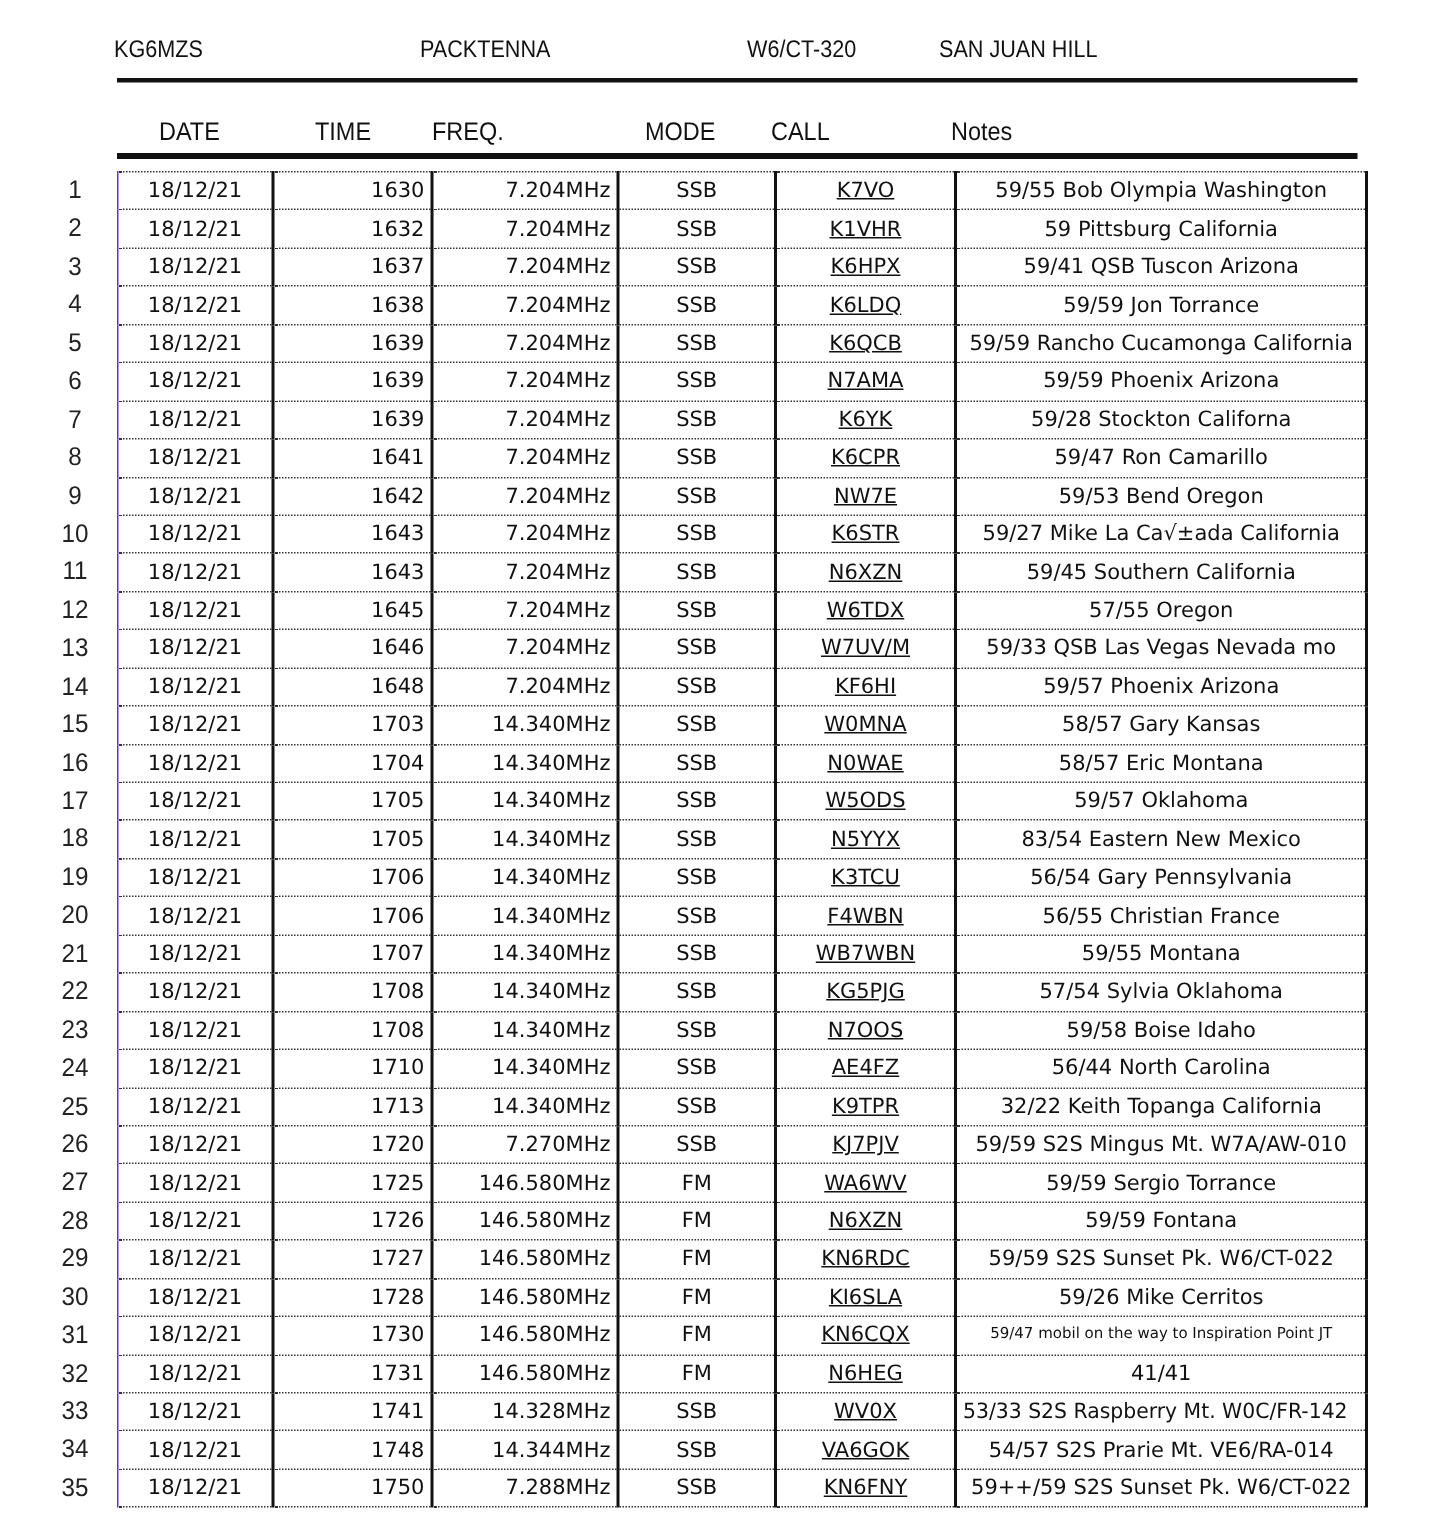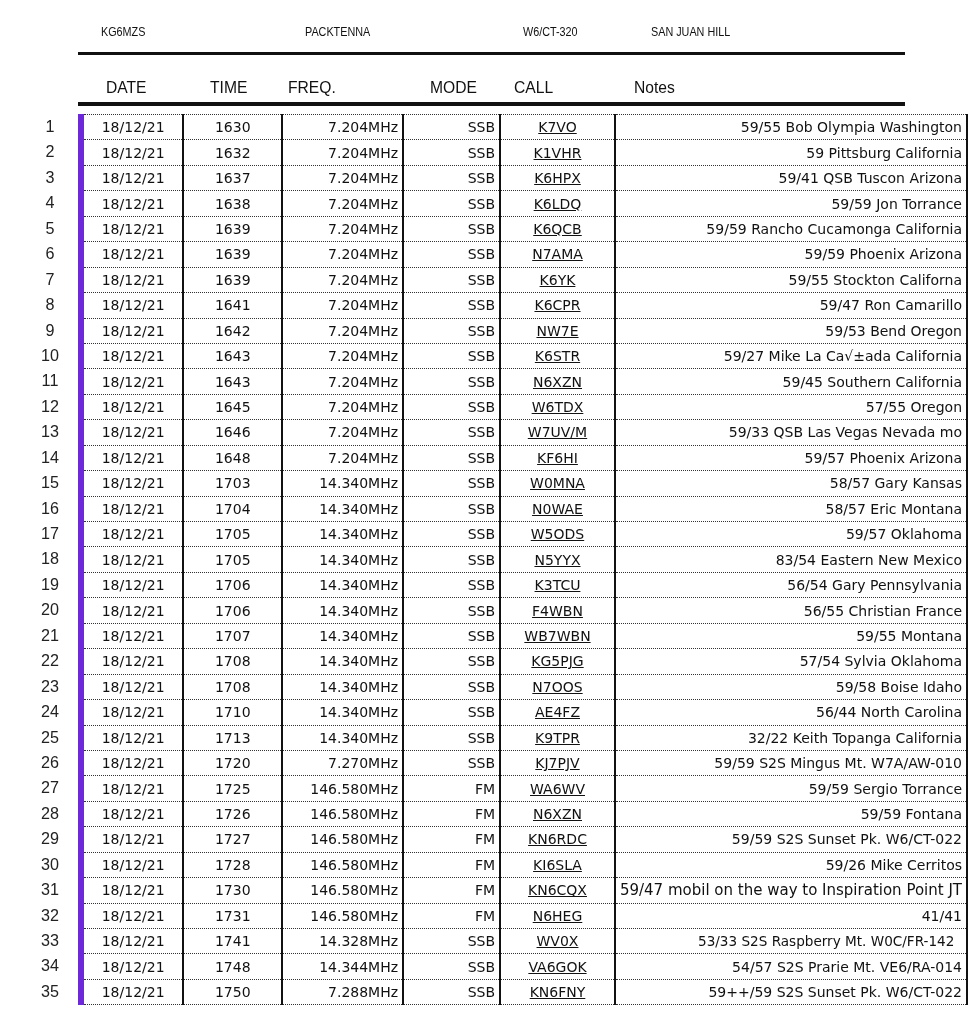--- a/index.html
+++ b/index.html
@@ -1,34 +1,34 @@
 <!DOCTYPE html>
 <html><head>
   <meta charset="utf-8">
   <style>
     html, body { margin:0; padding:0; background:#ffffff; }
     body { width:968px; height:1024px; position:relative; overflow:hidden; color:#111; font-family:"Liberation Sans", sans-serif; }
-    .header { position:absolute; top:22px; left:95px; width:827px; height:30px; font-size:12px; }
+    .header { position:absolute; top:22px; left:70px; width:827px; height:30px; font-size:16px; }
     .header span { position:absolute; top:3px; letter-spacing:0; transform:scaleX(0.9); transform-origin:left; }
     .rule1 { position:absolute; top:52px; left:78px; width:827px; height:3px; background:#111; }
     .colhead { position:absolute; top:78px; left:78px; width:827px; height:24px; font-size:17px;text-decoration:underline; }
     .colhead span { position:absolute; transform:scaleX(0.92); transform-origin:left; }
     .rule2 { position:absolute; top:102px; left:78px; width:827px; height:4px; background:#111; }
     .rownums { position:absolute; top:114px; left:30px; width:40px; }
     .rownum { height:25.45px; line-height:25.45px; text-align:center; font-size:17px; color:#222; transform:scaleX(0.95); }
     table.log { position:absolute; top:114px; left:78px; border-collapse:collapse; font-family:"DejaVu Sans", sans-serif; font-size:14px; table-layout:fixed; }
     table.log td { height:24.45px; padding:0 4px; border-bottom:1px dotted #333; white-space:nowrap; overflow:hidden; line-height:24px; }
     table.log tr:first-child td { border-top:1px dotted #333; }
-    td.c-date { width:94px; text-align:center; border-left:6px solid #6d28d9; }
-    td.c-time { width:96px; text-align:center; border-left:2px solid #111; }
+    td.c-date { width:94px; text-align:center; border-left:1px solid #6d28d9; }
+    td.c-time { width:96px; text-align:right; border-left:2px solid #111; }
     td.c-freq { width:114px; text-align:right; border-left:2px solid #111;margin-top:28px; }
-    td.c-mode { width:95px; text-align:right; border-left:2px solid #111; }
+    td.c-mode { width:95px; text-align:center; border-left:2px solid #111; }
     td.c-call { width:110px; text-align:center; border-left:2px solid #111;text-decoration:underline; }
-    td.c-notes { width:262px; text-align:right; border-left:2px solid #111; border-right:2px solid #111; padding-left:4px; font-size:14px;margin-left:28px; }
-    td.c-notes.small { font-size:15px;text-decoration:underline; }
+    td.c-notes { width:262px; text-align:center; border-left:2px solid #111; border-right:2px solid #111; padding-left:4px; font-size:14px;margin-left:28px; }
+    td.c-notes.small { font-size:10px;text-decoration:underline; }
     td.c-notes span { display:inline-block; transform-origin:left; }
   </style>
 </head>
 <body>
 
 <div class="header">
   <span style="left:6px">KG6MZS</span>
   <span style="left:210px">PACKTENNA</span>
   <span style="left:428px">W6/CT-320</span>
   <span style="left:556px">SAN JUAN HILL</span>
@@ -132,21 +132,21 @@
         <td class="c-mode">SSB</td>
         <td class="c-call">N7AMA</td>
         <td class="c-notes"><span>59/59 Phoenix Arizona</span></td>
       </tr>
       <tr>
         <td class="c-date">18/12/21</td>
         <td class="c-time">1639</td>
         <td class="c-freq">7.204MHz</td>
         <td class="c-mode">SSB</td>
         <td class="c-call">K6YK</td>
-        <td class="c-notes"><span>59/55 Stockton Californa</span></td>
+        <td class="c-notes"><span>59/28 Stockton Californa</span></td>
       </tr>
       <tr>
         <td class="c-date">18/12/21</td>
         <td class="c-time">1641</td>
         <td class="c-freq">7.204MHz</td>
         <td class="c-mode">SSB</td>
         <td class="c-call">K6CPR</td>
         <td class="c-notes"><span>59/47 Ron Camarillo</span></td>
       </tr>
       <tr>

